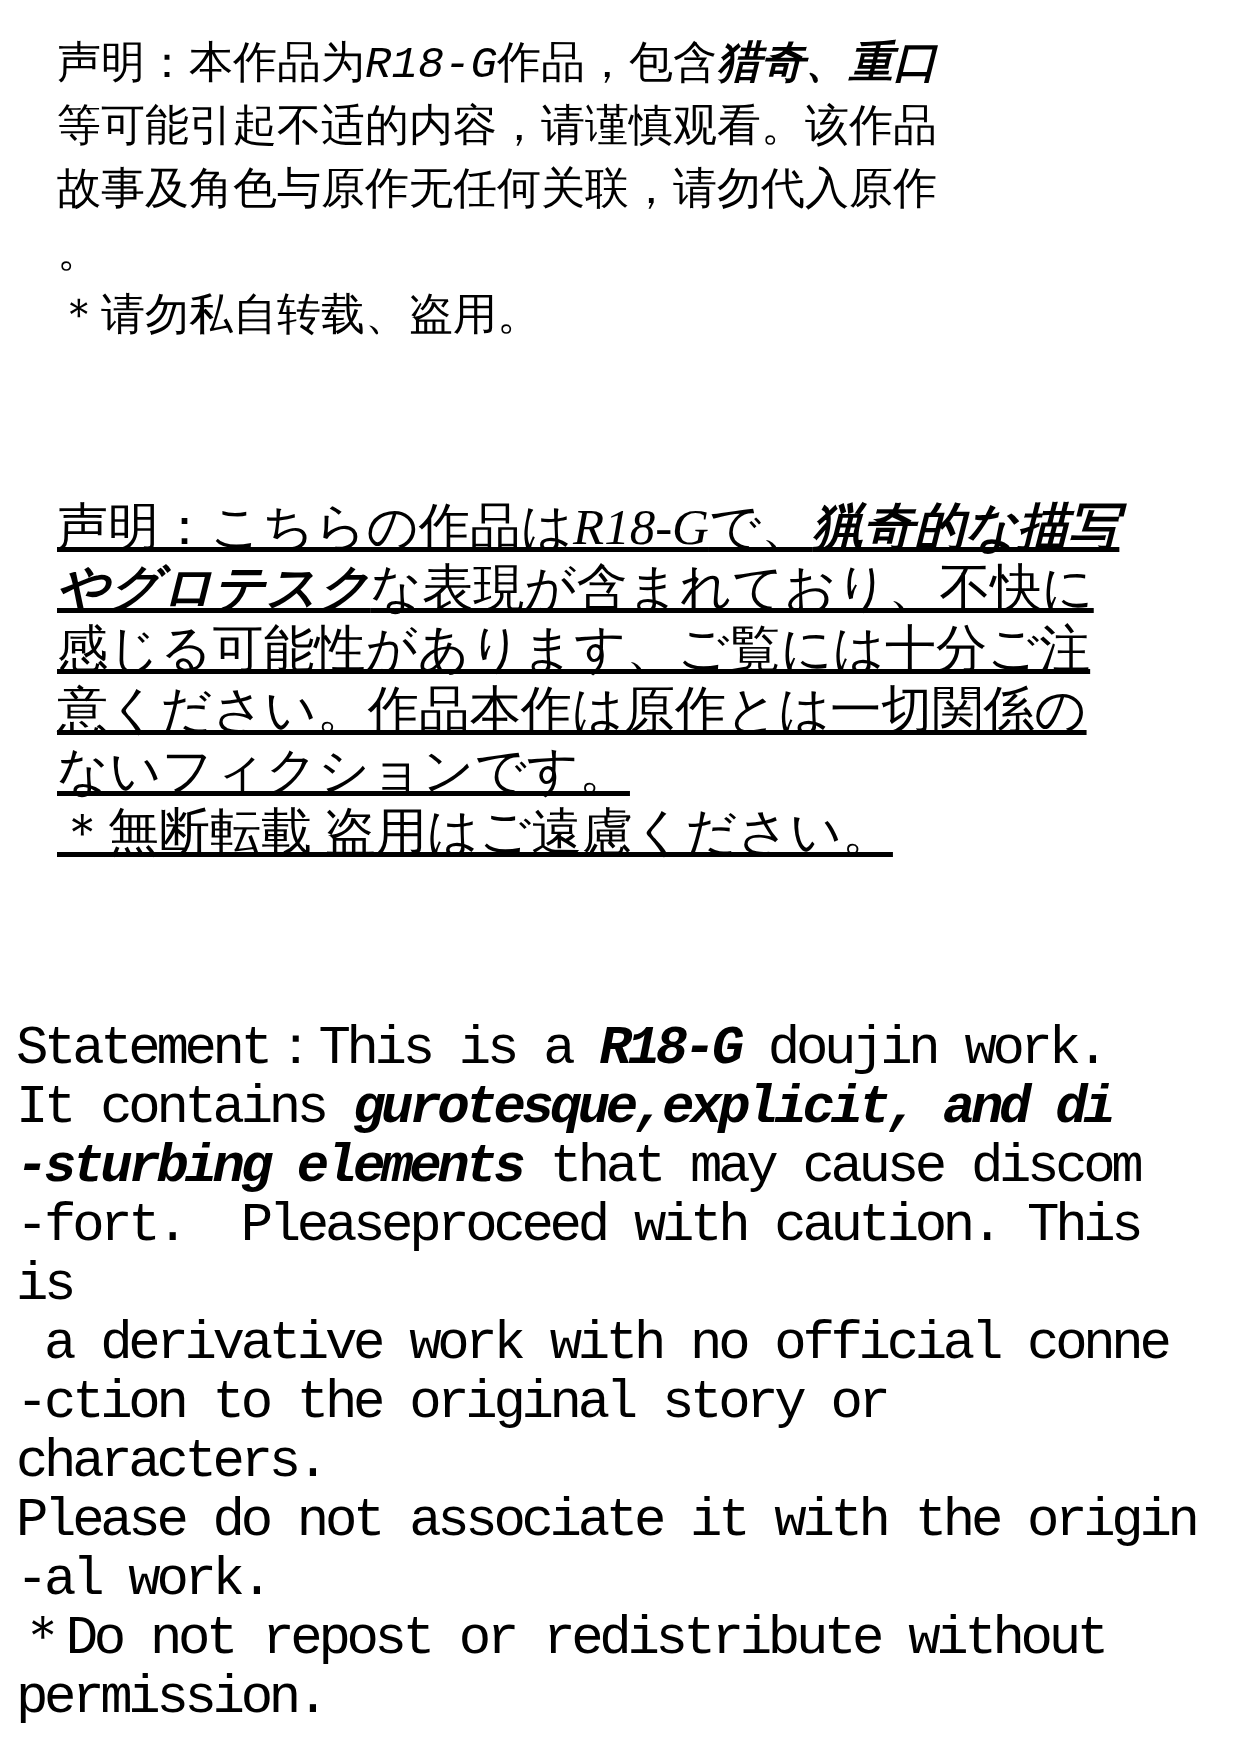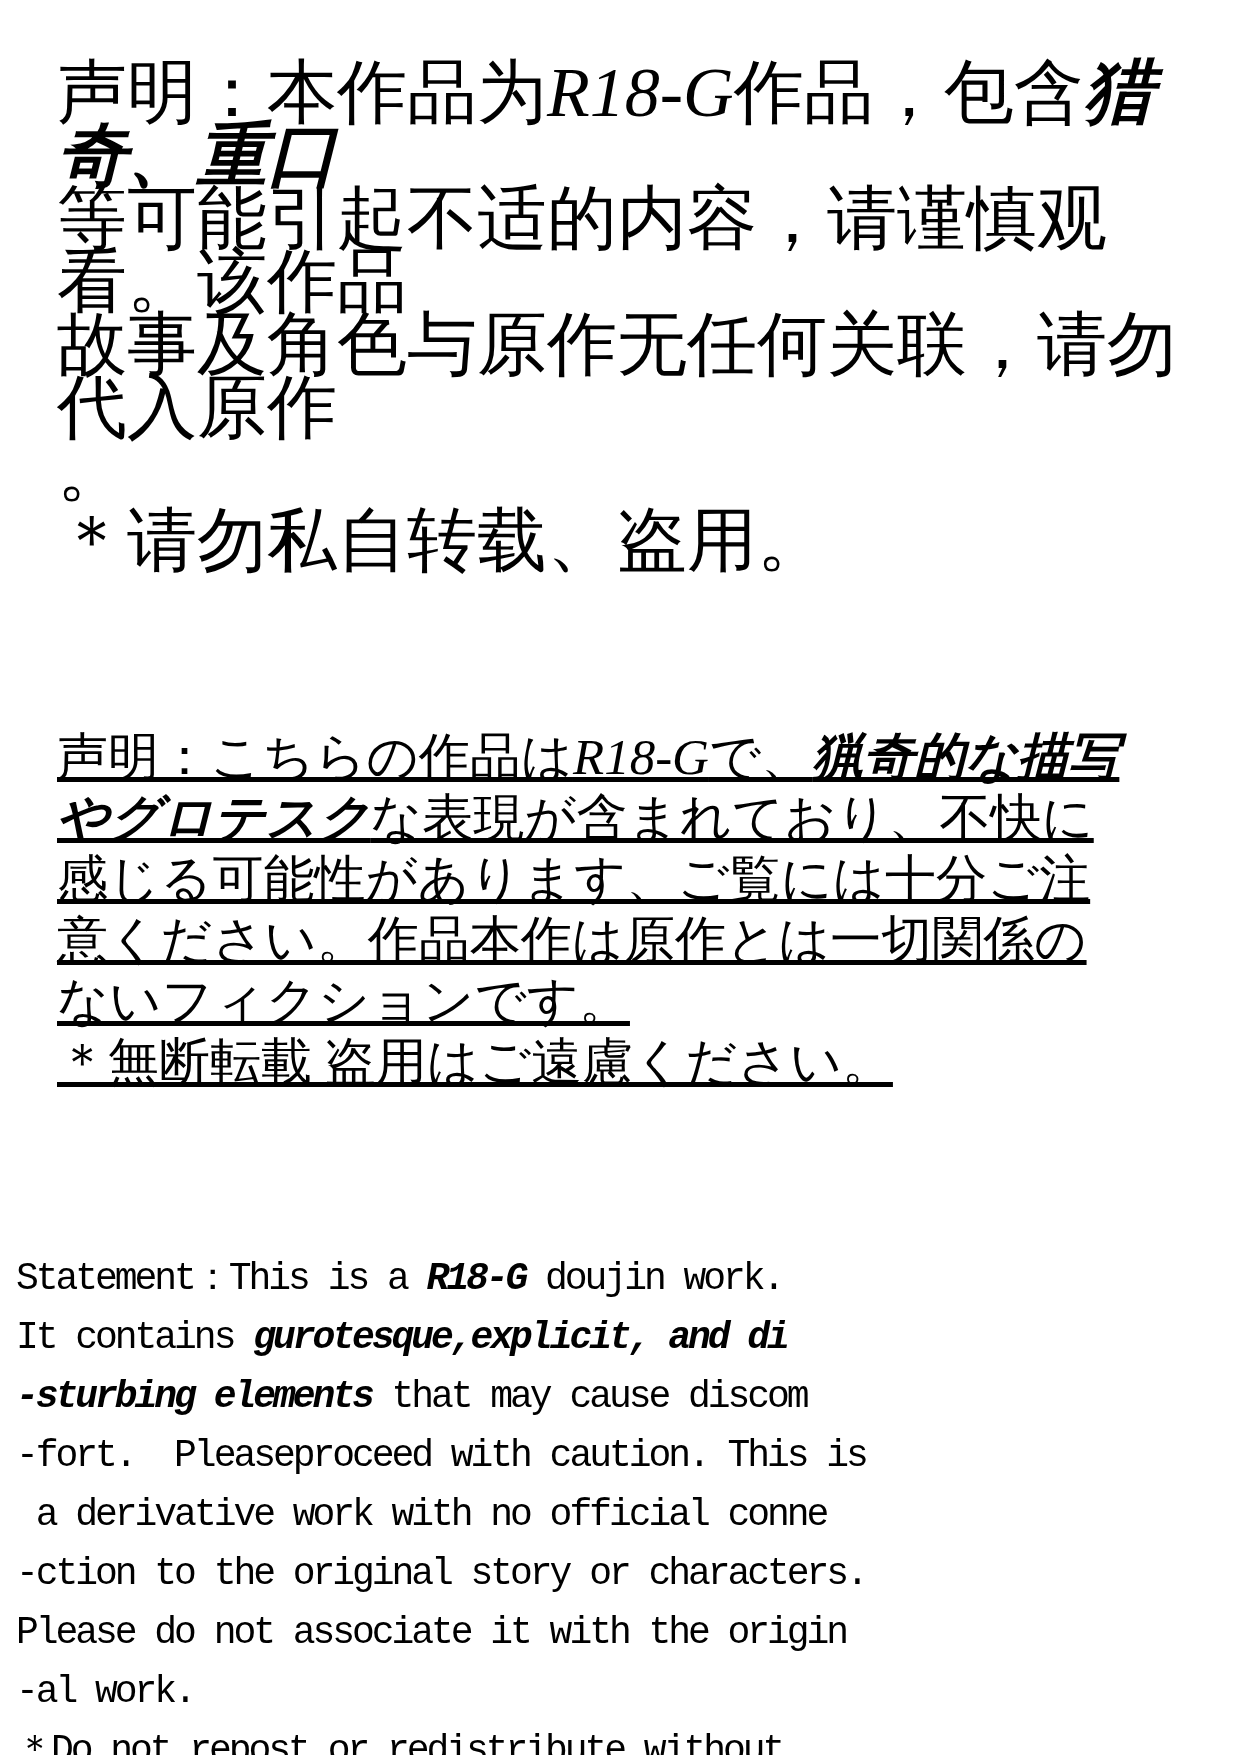--- a/index.html
+++ b/index.html
@@ -14,36 +14,36 @@
     background: #ffffff;
     color: #000000;
     overflow: hidden;
   }
   .block {
     margin-left: 57px;
     margin-right: 30px;
     white-space: pre-wrap;
   }
   .block-zh {
-    padding-top: 61px;
-    font-family: Liberation Serif, serif;
-    font-size: 70px;
+    padding-top: 34px;
+    font-family: Liberation Mono, monospace;
+    font-size: 44px;
     line-height: 63px;
   }
   .block-ja {
     margin-top: 148px;
     font-family: "Liberation Serif", "DejaVu Serif", serif;
     font-size: 51px;
     line-height: 61px;
     text-decoration: underline;
   }
   .block-en {
     margin-top: 156px;
     font-family: "Liberation Mono", "DejaVu Sans Mono", monospace;
-    font-size: 38px;
+    font-size: 54px;
     letter-spacing: -0.08em;
     line-height: 59px;
     margin-left: 16px;
   }
   .line {
     min-height: 1em;
   }
   .seg-normal   { font-style: normal;  font-weight: normal; }
   .seg-italic   { font-style: italic;  font-weight: normal; }
   .seg-bolditalic { font-style: italic; font-weight: bold; }

